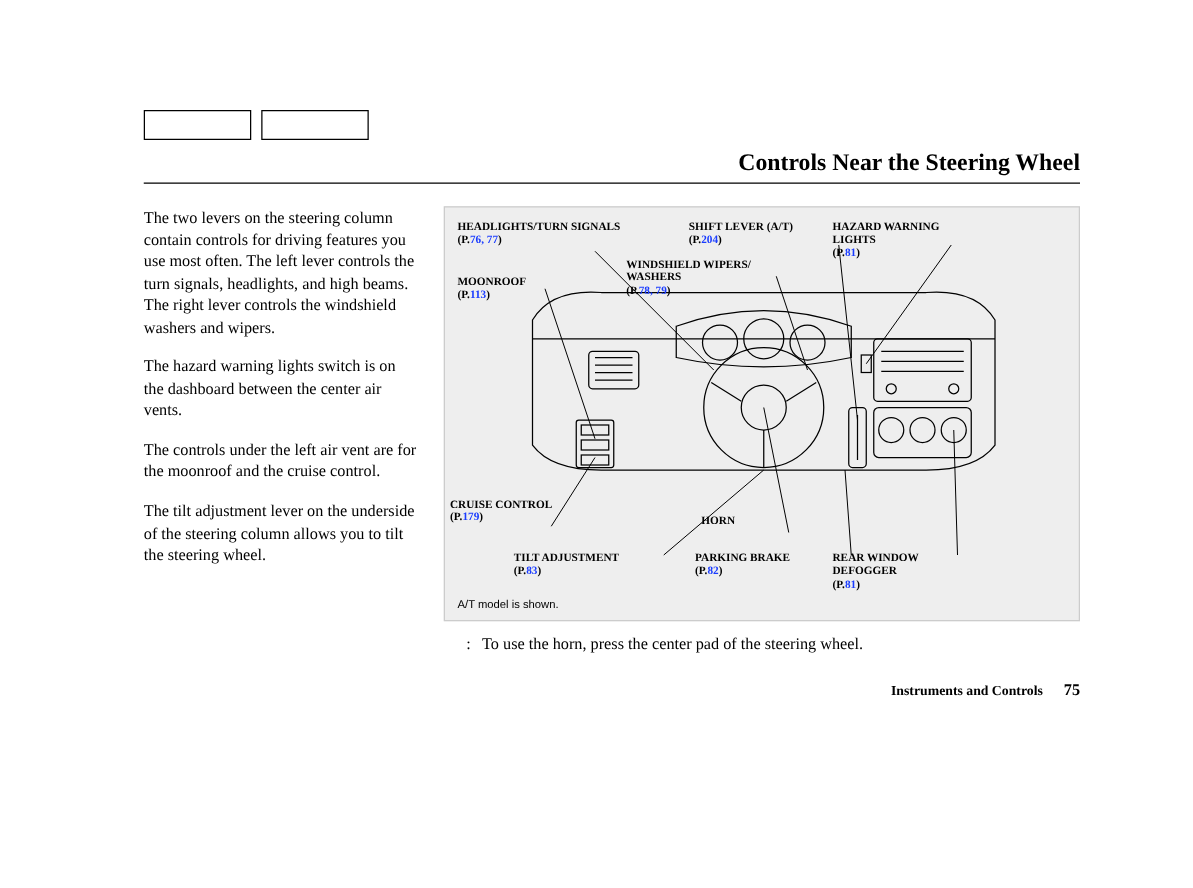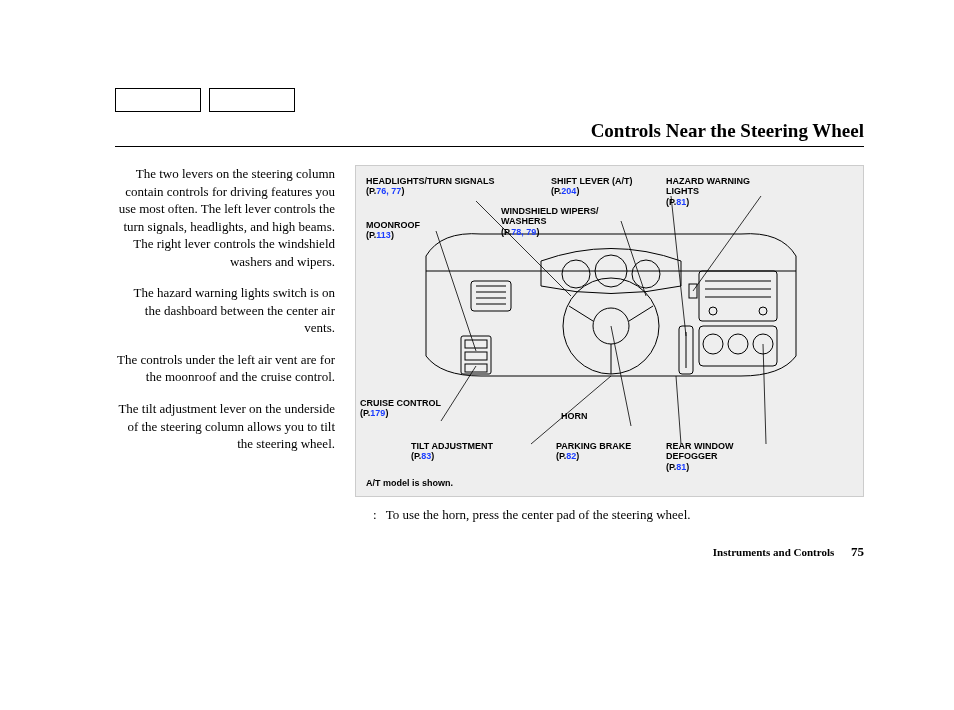--- a/index.html
+++ b/index.html
@@ -2,28 +2,28 @@
 <html><head>
 <meta charset="utf-8">
 <style>
   html,body{margin:0;padding:0;background:#fff;font-family:Georgia,"Times New Roman",serif;color:#000;}
   .page{width:954px;height:710px;position:relative;box-sizing:border-box;padding:80px 90px 35px 115px;}
   .tabs{position:absolute;top:88px;left:115px;display:flex;gap:8px;}
   .tab{width:84px;height:22px;border:1.5px solid #000;background:#fff;}
   .title{font-weight:bold;font-size:19px;text-align:right;margin-top:40px;margin-bottom:4px;}
   .rule{border:none;border-top:1px solid #000;margin:0 0 18px 0;}
   .cols{display:flex;gap:20px;align-items:flex-start;}
-  .left{width:220px;font-size:13px;line-height:1.35;text-align:right;}
+  .left{width:220px;font-size:13px;line-height:1.35;}
   .left p{margin:0 0 14px 0;}
   .right{flex:1;}
   .figbox{background:#eeeeee;border:1px solid #ccc;position:relative;height:330px;font-family:Arial,Helvetica,sans-serif;}
-  .lbl{position:absolute;font-size:9px;font-weight:bold;line-height:1.15;}
+  .lbl{position:absolute;font-size:9px;font-weight:bold;line-height:1.15;font-family:Liberation Serif, serif;}
   .pref{font-weight:bold;}
   .pnum{color:#1a3cff;font-weight:bold;}
-  .note{position:absolute;left:10px;bottom:8px;font-size:9px;font-weight:bold;font-family:Arial,Helvetica,sans-serif;}
+  .note{position:absolute;left:10px;bottom:8px;font-size:9px;font-weight:normal;font-family:Arial,Helvetica,sans-serif;}
   .dash{position:absolute;left:65px;top:60px;width:380px;height:200px;}
   .caption{font-size:13px;margin:10px 0 0 18px;}
   .caption .colon{margin-right:6px;}
   .footer{position:absolute;right:90px;bottom:150px;font-size:11px;}
   .footer .sec{font-weight:bold;font-family:Georgia,serif;margin-left:16px;}
   .footer .num{font-weight:bold;font-size:13px;margin-left:14px;}
   svg{overflow:visible;}
 </style>
 </head>
 <body>

